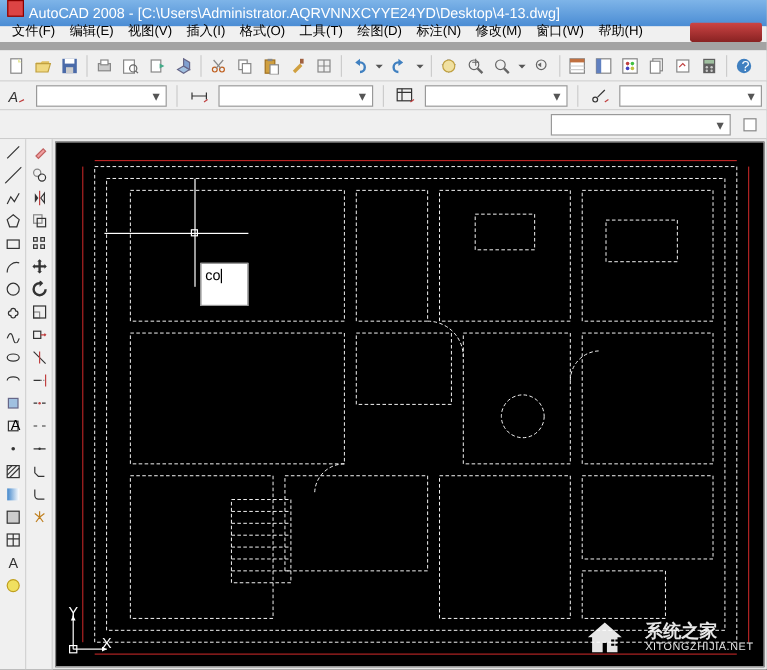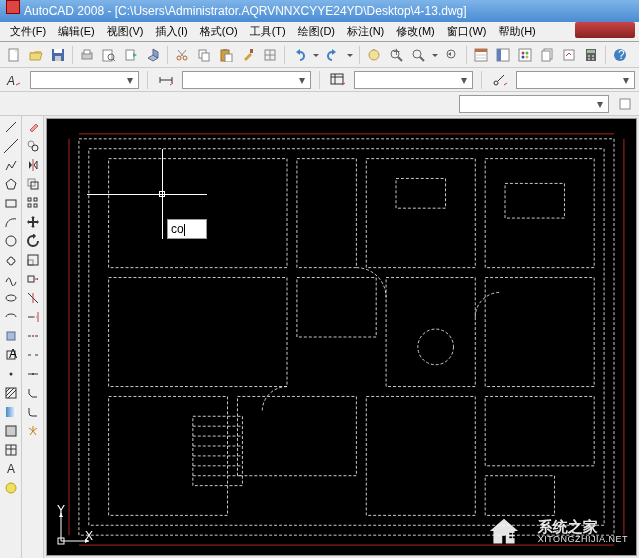--- a/index.html
+++ b/index.html
@@ -1,35 +1,35 @@
 <!DOCTYPE html>
 <html><head>
 <meta charset="utf-8">
 <style>
 *{margin:0;padding:0;box-sizing:border-box;font-family:"Microsoft YaHei",SimSun,Arial,sans-serif;font-size:12px}
 body{background:#e8e8e8;width:639px;height:558px;overflow:hidden}
 .title-bar{background:linear-gradient(#7eb4e8,#4a8cd4);height:22px;line-height:22px;color:#fff;padding:0 6px;font-size:11px;display:flex;}
 .app-icon{width:14px;height:14px;background:#d44;margin-right:4px;border:1px solid #800}
-.menu-bar{background:#f0f0f0;border-bottom:1px solid #a3a3a3;height:20px;display:flex;align-items:flex-start;padding:0 4px}
+.menu-bar{background:#f0f0f0;border-bottom:7px solid #a3a3a3;height:20px;display:flex;align-items:flex-end;padding:0 4px}
 .menu-item{padding:2px 6px;cursor:pointer;font-size:11px}
 .logo-spot{margin-left:auto;width:60px;height:16px;background:linear-gradient(#c44,#822);border-radius:2px}
 .toolbar{background:#f0f0f0;border-bottom:1px solid #ccc;height:26px;display:flex;align-items:center;padding:2px 4px;gap:2px}
 .tb-btn{width:20px;height:20px;border:1px solid transparent;display:flex;align-items:center;justify-content:center;cursor:pointer;border-radius:2px}
 .tb-sep{width:1px;height:18px;background:#ccc;margin:0 2px}
 .prop-bar{background:#f0f0f0;border-bottom:1px solid #ccc;height:24px;display:flex;align-items:center;padding:2px 4px;gap:6px}
 .prop-combo{height:18px;border:1px solid #999;background:#fff;display:flex;align-items:center;padding:0 2px}
 .prop-combo .dd{width:12px;text-align:center;color:#555;cursor:pointer;margin-left:auto}
 .second-bar{background:#f0f0f0;border-bottom:1px solid #ccc;height:24px;display:flex;align-items:center;padding:2px 4px;gap:6px;justify-content:flex-end}
 .workspace{display:flex;height:442px;background:#e8e8e8}
 .tool-col{width:22px;background:#f0f0f0;border-right:1px solid #ccc;display:flex;flex-direction:column;align-items:center;padding:2px 0;gap:1px}
 .tool-btn{width:18px;height:18px;border:1px solid transparent;display:flex;align-items:center;justify-content:center;cursor:pointer}
 .canvas-wrap{flex:1;position:relative;background:#000;margin:2px;border:1px solid #999}
 .canvas{position:absolute;inset:0;background:#000}
 .canvas svg{width:100%;height:100%}
-.cmd-input{position:absolute;left:120px;top:100px;width:40px;height:20px;background:#fff;border:1px solid #999;font-size:11px;padding:0 3px;line-height:18px;color:#000}
+.cmd-input{position:absolute;left:120px;top:100px;width:40px;height:36px;background:#fff;border:1px solid #999;font-size:11px;padding:0 3px;line-height:18px;color:#000}
 .cmd-input::after{content:"";display:inline-block;width:1px;height:12px;background:#000;animation:blink 1s infinite;vertical-align:middle}
 @keyframes blink{50%{opacity:0}}
 .crosshair-h{position:absolute;left:40px;top:75px;width:120px;height:1px;background:#fff}
 .crosshair-v{position:absolute;left:115px;top:30px;width:1px;height:90px;background:#fff}
 .pickbox{position:absolute;left:112px;top:72px;width:6px;height:6px;border:1px solid #fff}
 .ucs{position:absolute;left:8px;bottom:8px;color:#fff;font-size:10px}
 .watermark{position:absolute;right:8px;bottom:8px;display:flex;align-items:center;gap:16px;opacity:.9}
 .watermark .house{width:36px;height:30px}
 .watermark .txt{color:#fff;line-height:1.1}
 .watermark .txt .cn{font-size:15px;font-weight:bold}

